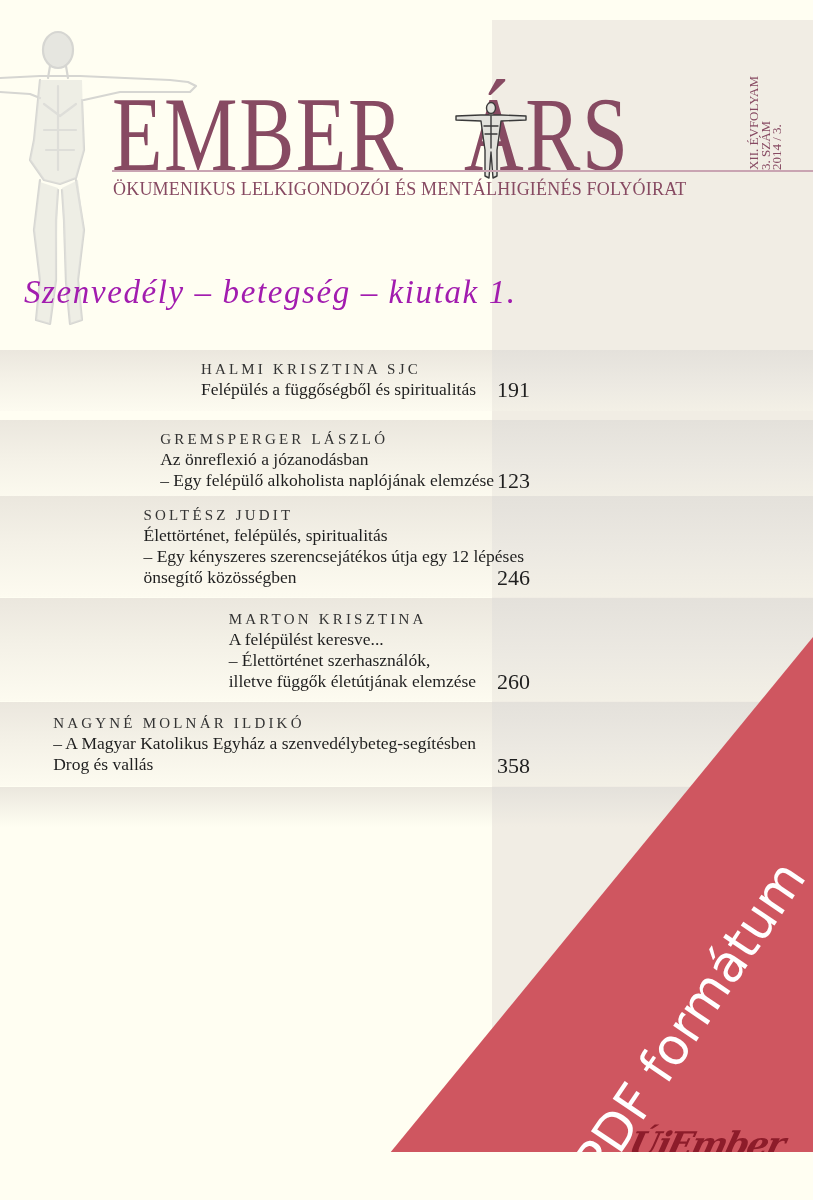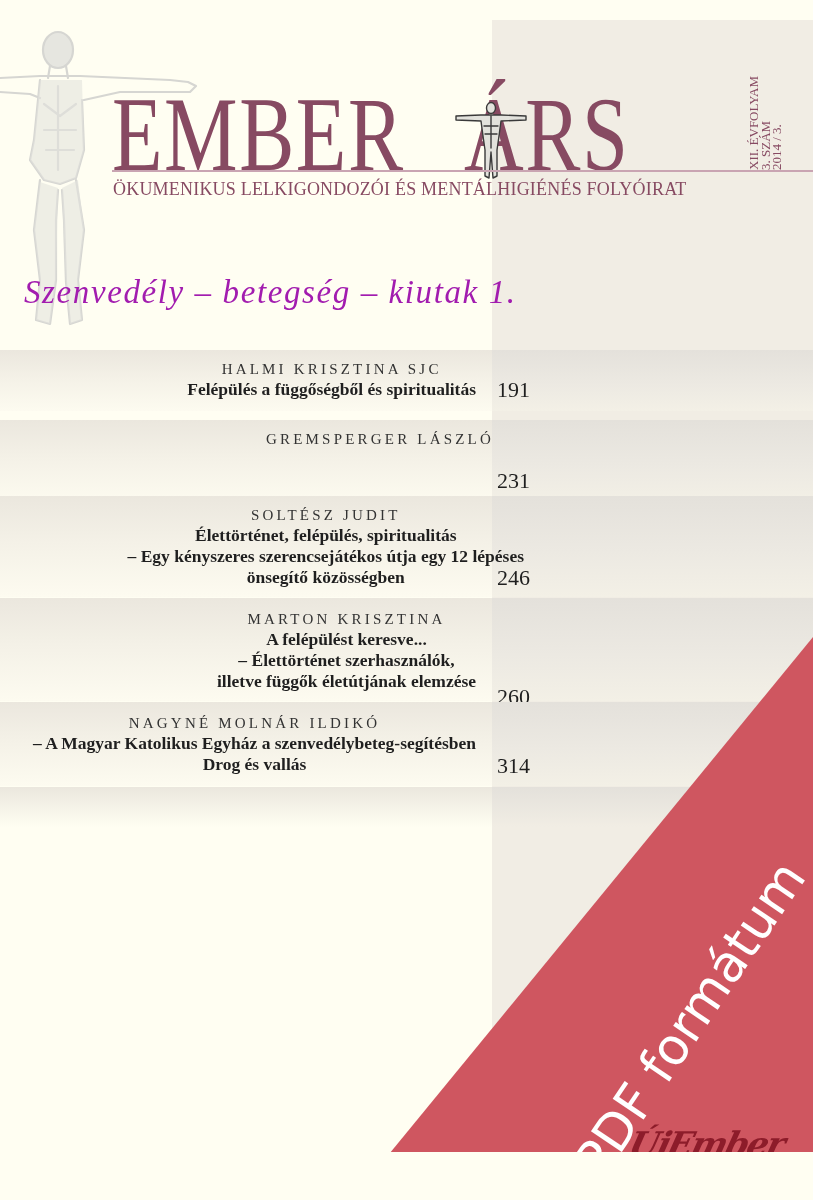--- a/index.html
+++ b/index.html
@@ -19,23 +19,23 @@
   .title-rule { position: absolute; left: 112px; top: 150px; width: 701px; height: 2px; background: #c9a4b2; }
   .subtitle { position: absolute; left: 113px; top: 159px; font-size: 18px; color: #874a62; letter-spacing: 0.2px; white-space: nowrap; }
   .issue-info { position: absolute; left: 748px; top: 40px; width: 50px; height: 110px; }
   .issue-info-inner { position: absolute; left: 0; top: 110px; transform: rotate(-90deg); transform-origin: left top; font-size: 13px; line-height: 11.5px; color: #874a62; white-space: nowrap; }
 
   .issue-title { position: absolute; left: 24px; top: 254px; font-size: 33px; font-style: italic; color: #a21caf; letter-spacing: 1.6px; white-space: nowrap; }
 
   
   .band { position: absolute; left: 0; width: 813px; background: linear-gradient(to bottom, #ebe7de 0%, #f4f1e7 45%, #fdfbf0 100%); }
   .band .right-part { position: absolute; left: 492px; top: 0; bottom: 0; right: 0; background: linear-gradient(to bottom, #e4e1db 0%, #ece9e2 55%, #f3f0e6 100%); }
-  .entry { position: absolute; right: 337px; text-align: center; white-space: nowrap; }
+  .entry { position: absolute; right: 337px; text-align: left; white-space: nowrap; }
   .author { font-size: 15px; letter-spacing: 3.2px; color: #333; line-height: 20px; }
-  .art-title { font-size: 17.5px; font-weight: bold; color: #1f1f1f; line-height: 21px; }
+  .art-title { font-size: 17.5px; font-weight: normal; color: #1f1f1f; line-height: 21px; }
   .page-num { position: absolute; left: 497px; font-size: 22px; color: #1f1f1f; line-height: 21px; }
 
   
   .red-corner { position: absolute; left: 0; top: 0; width: 813px; height: 1200px; }
   .pdf-label { position: absolute; left: 480px; top: 970px; font-family: "DejaVu Sans", "Liberation Sans", sans-serif; font-size: 51px; color: #ffffff; transform: rotate(-56deg); transform-origin: center; white-space: nowrap; width: 420px; text-align: center; }
   .publisher-logo { position: absolute; left: 630px; top: 1104px; font-family: "DejaVu Serif", serif; font-style: italic; font-weight: bold; font-size: 34px; color: #8d1c2a; letter-spacing: -2px; transform: skewX(-14deg); white-space: nowrap; }
 </style>
 </head>
 <body>
 
@@ -91,22 +91,24 @@
       <div class="author">HALMI KRISZTINA SJC</div>
       <div class="art-title">Felépülés a függőségből és spiritualitás</div>
     </div>
     <div class="page-num" style="top:29px;">191</div>
   </div>
 
   <div class="band" style="top:400px;height:83px;padding-left:18px;">
     <div class="right-part"></div>
     <div class="entry" style="top:9px;">
       <div class="author">GREMSPERGER LÁSZLÓ</div>
+      <div class="art-title">Az önreflexió a józanodásban</div>
+      <div class="art-title">– Egy felépülő alkoholista naplójának elemzése</div>
     </div>
-    <div class="page-num" style="top:50px;">231</div>
+    <div class="page-num" style="top:50px;">123</div>
   </div>
 
   <div class="band" style="top:476px;height:101px;padding-left:48px;">
     <div class="right-part"></div>
     <div class="entry" style="top:9px;">
       <div class="author">SOLTÉSZ JUDIT</div>
       <div class="art-title">Élettörténet, felépülés, spiritualitás</div>
       <div class="art-title">– Egy kényszeres szerencsejátékos útja egy 12 lépéses</div>
       <div class="art-title">önsegítő közösségben</div>
     </div>
@@ -114,31 +116,31 @@
   </div>
 
   <div class="band" style="top:578px;height:103px;">
     <div class="right-part"></div>
     <div class="entry" style="top:11px;">
       <div class="author">MARTON KRISZTINA</div>
       <div class="art-title">A felépülést keresve...</div>
       <div class="art-title">– Élettörténet szerhasználók,</div>
       <div class="art-title">illetve függők életútjának elemzése</div>
     </div>
-    <div class="page-num" style="top:88px;">260</div>
+    <div class="page-num" style="top:73px;">260</div>
   </div>
 
   <div class="band" style="top:682px;height:84px;">
     <div class="right-part"></div>
     <div class="entry" style="top:11px;">
       <div class="author">NAGYNÉ MOLNÁR ILDIKÓ</div>
       <div class="art-title">– A Magyar Katolikus Egyház a szenvedélybeteg-segítésben</div>
       <div class="art-title">Drog és vallás</div>
     </div>
-    <div class="page-num" style="top:53px;">314</div>
+    <div class="page-num" style="top:53px;">358</div>
   </div>
 
   <div class="band" style="top:767px;height:40px;background:linear-gradient(to bottom,#ebe7de,#fffef2);">
     <div class="right-part" style="background:linear-gradient(to bottom,#e4e1db,#f1ede4);"></div>
   </div>
 
   <svg class="red-corner" viewBox="0 0 813 1200">
     <polygon points="813,617 813,1200 335,1200" fill="#cf5660"></polygon>
   </svg>
   <div class="pdf-label">PDF formátum</div>

